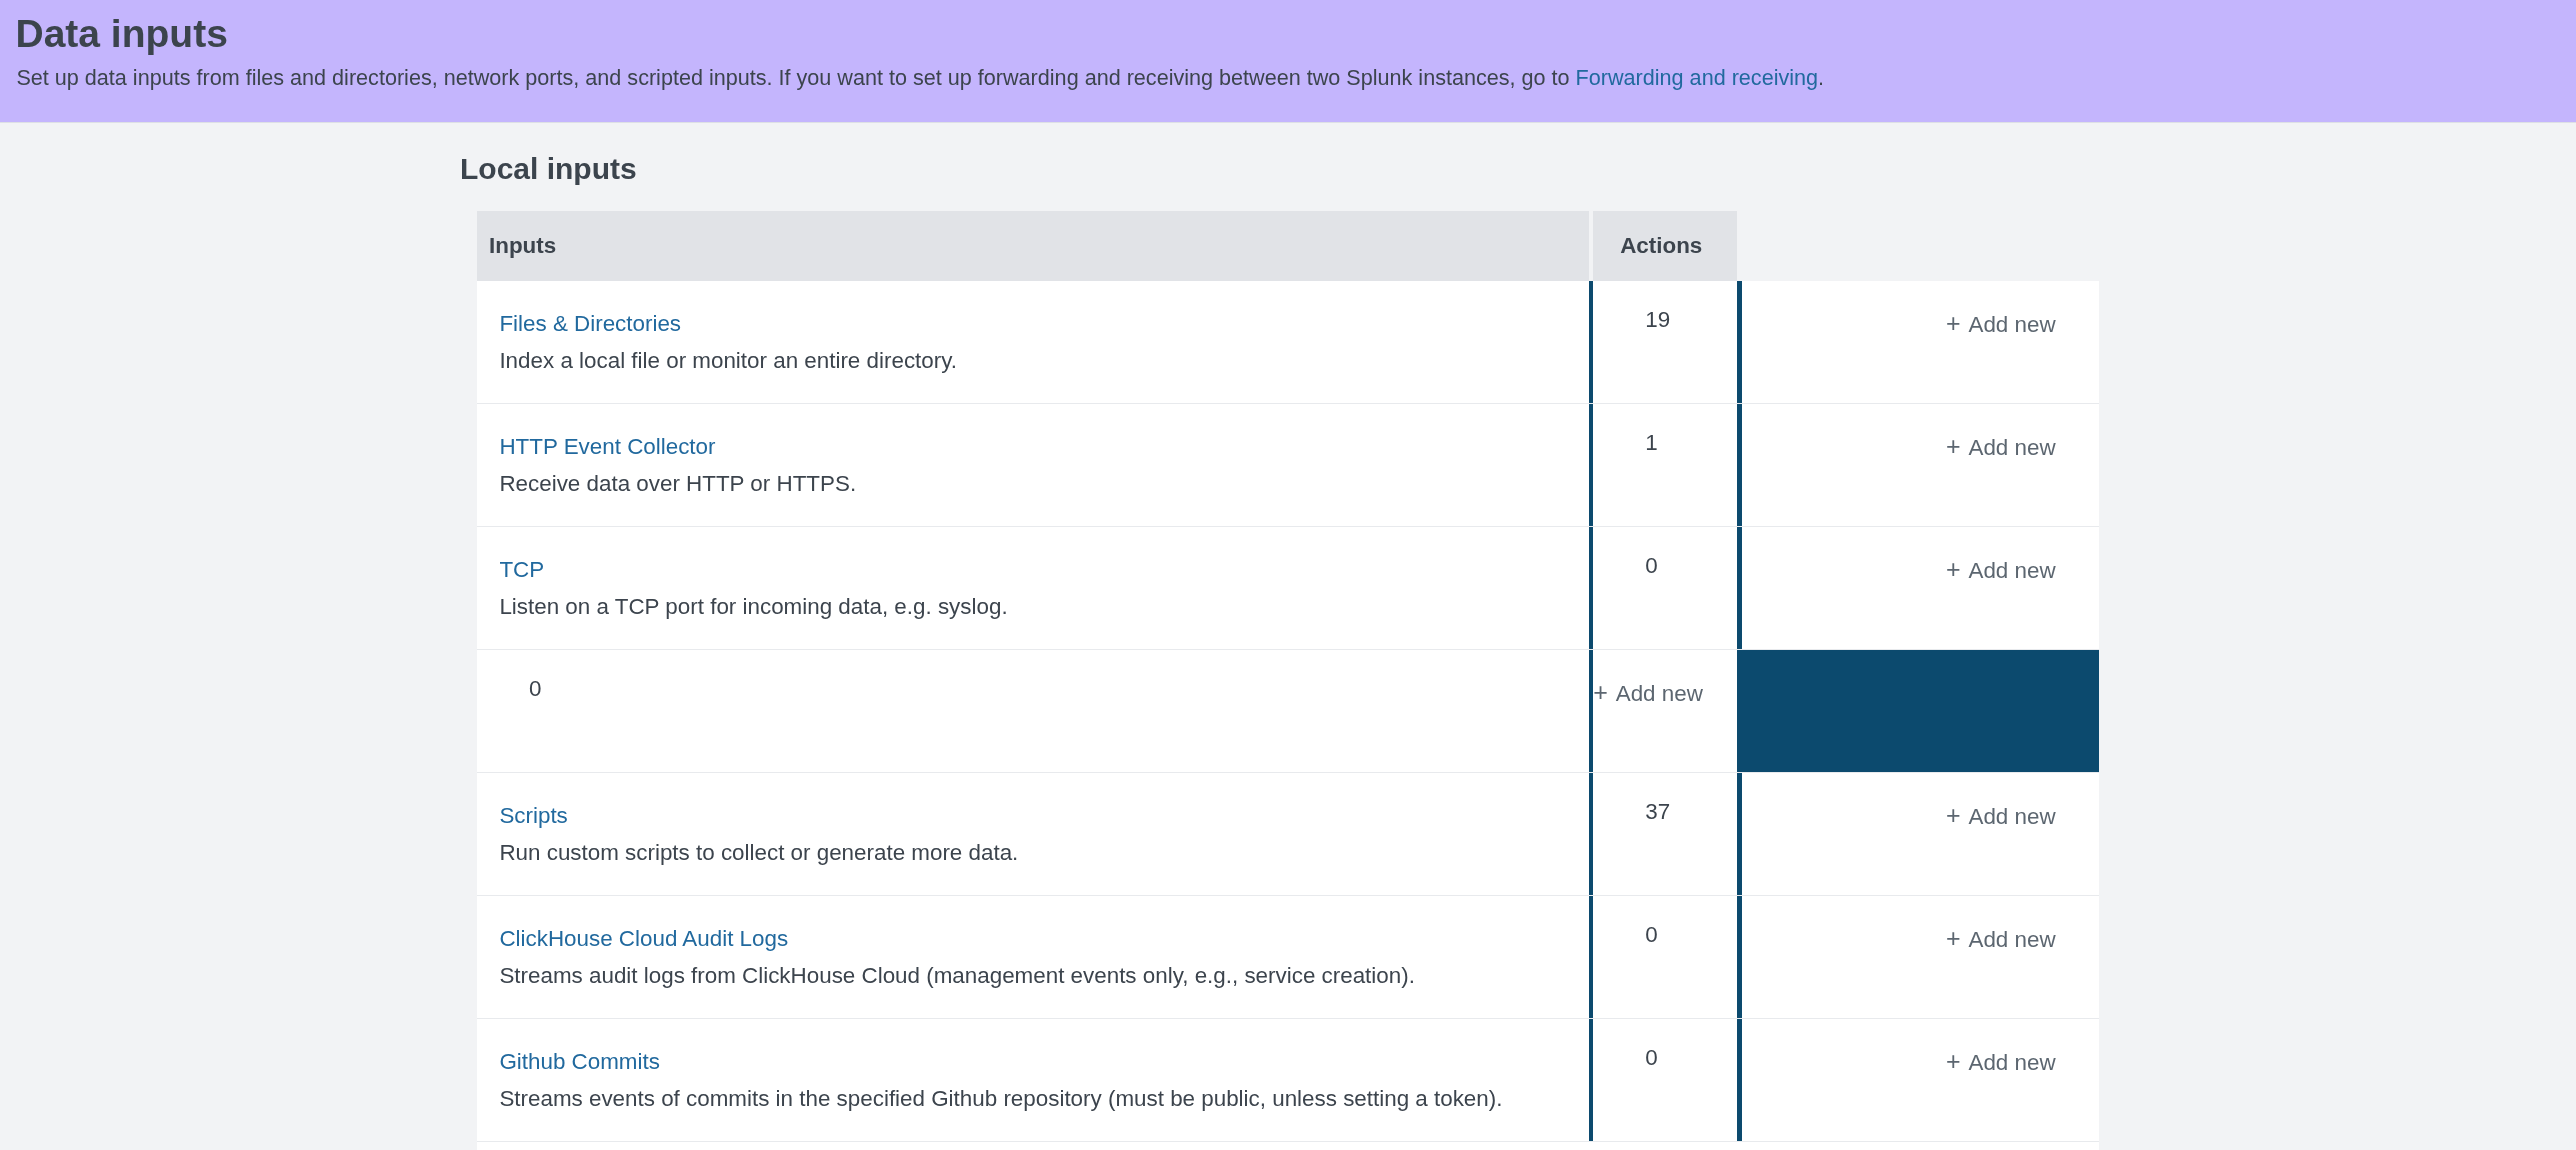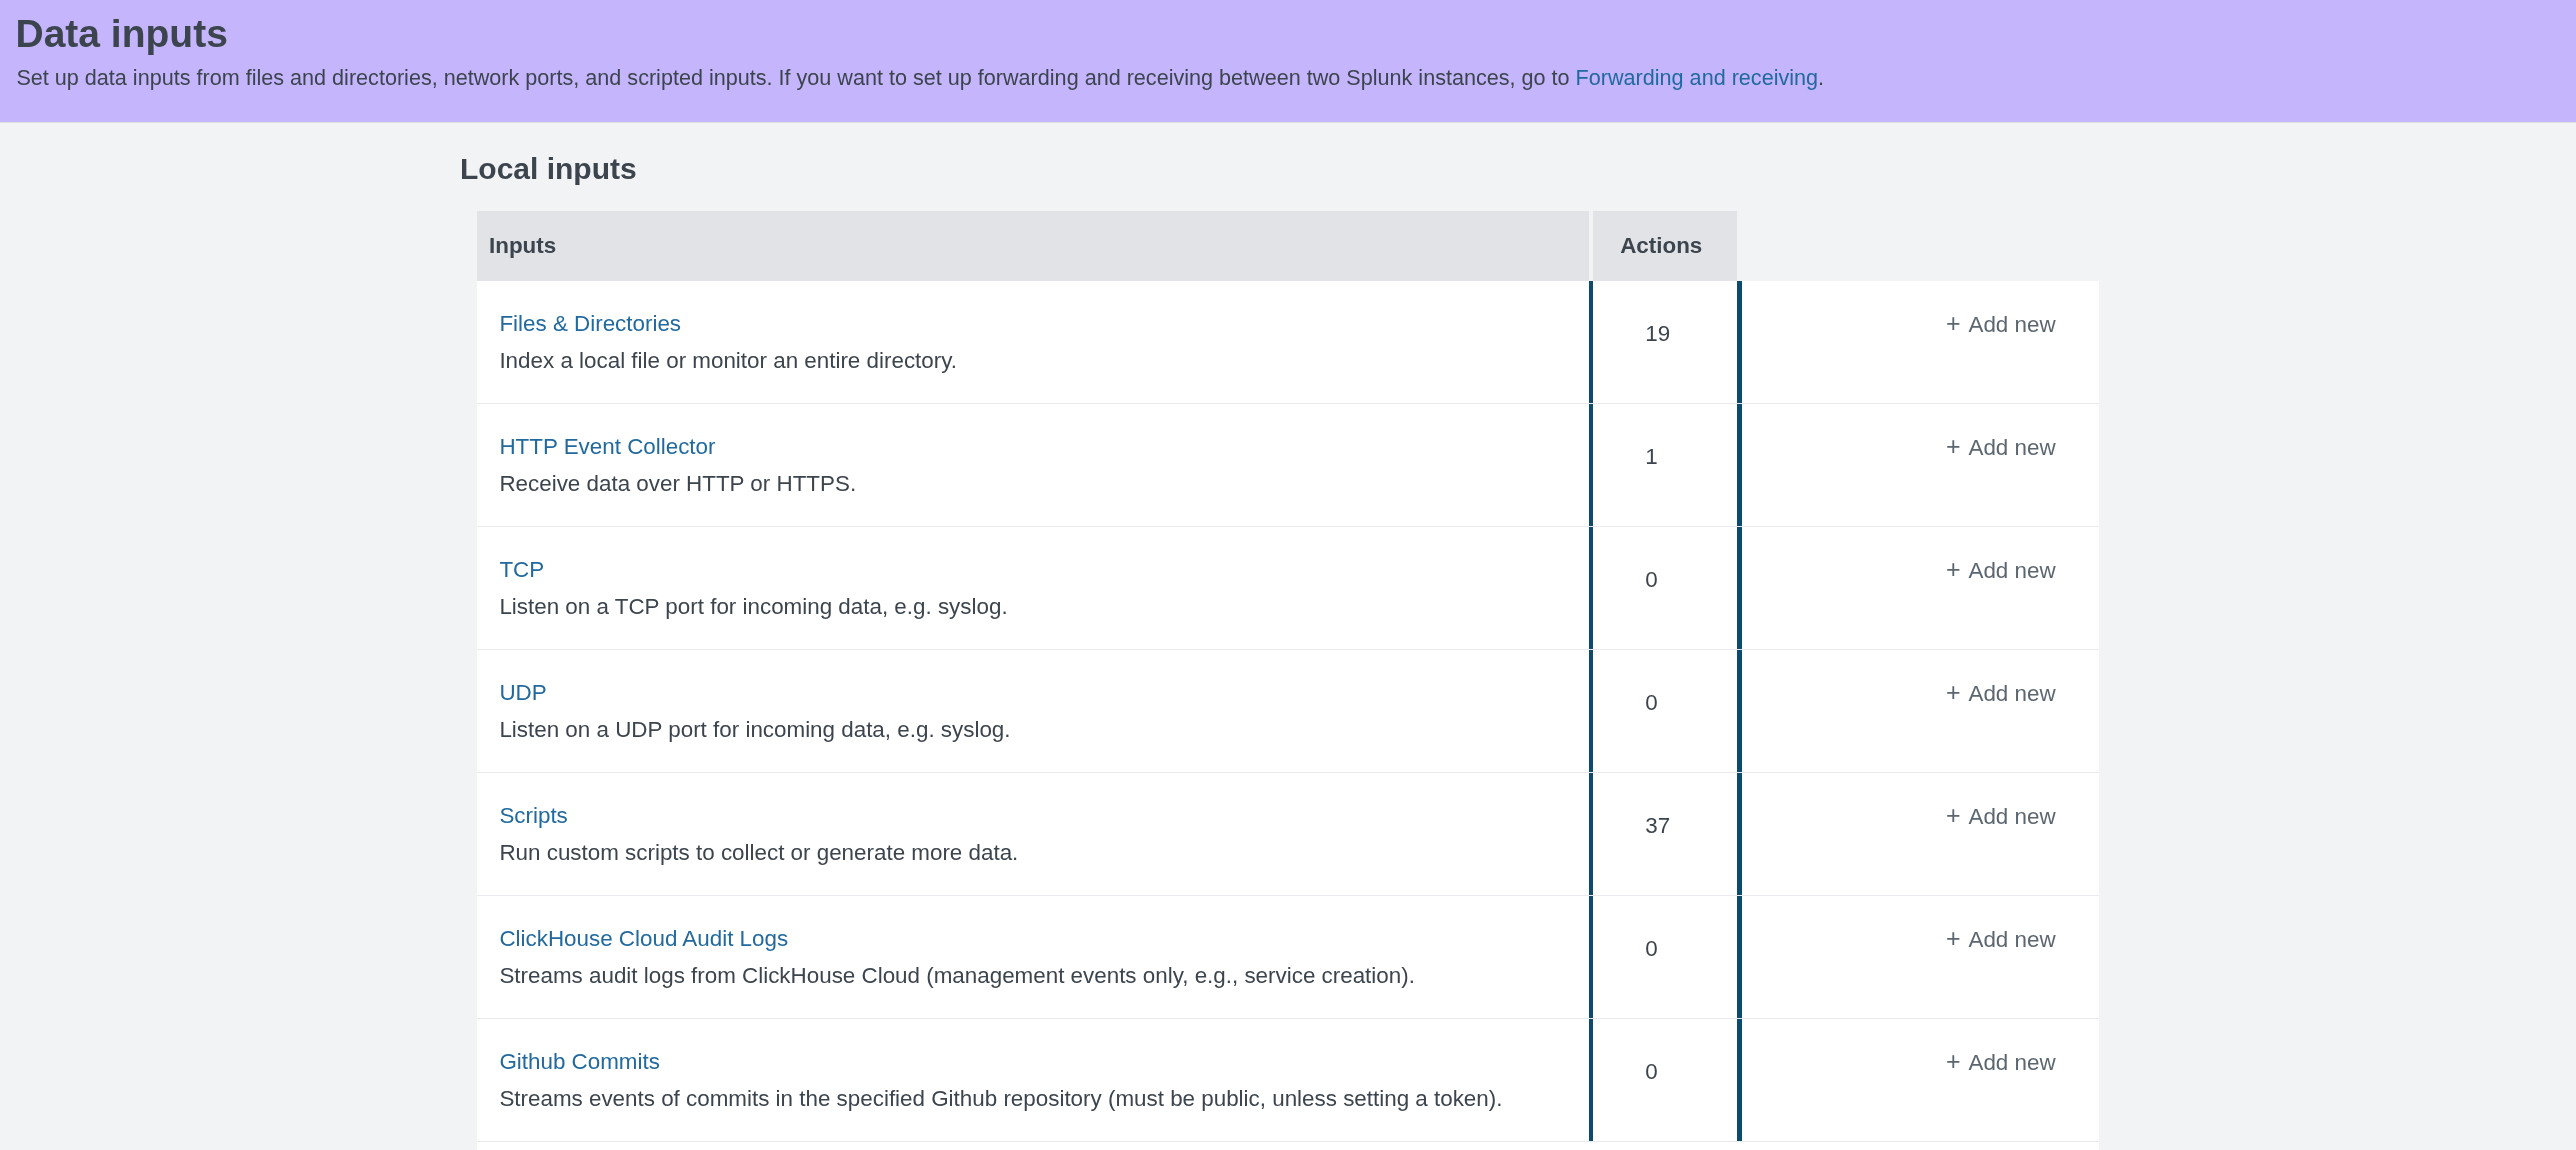--- a/index.html
+++ b/index.html
@@ -99,21 +99,21 @@
     text-decoration: none;
     cursor: pointer;
   }
   .type-desc {
     font-size: 22.4px;
     line-height: 35px;
     margin-top: 1.7px;
     color: #3c444d;
   }
   .td-inputs {
-    padding: 35px 0 0 52px;
+    padding: 21px 0 0 52px;
     font-size: 22.4px;
     line-height: 35px;
   }
   .td-actions {
     padding: 25px 43px 0 0;
     text-align: right;
   }
   .add-new {
     display: inline-block;
     font-size: 22.4px;
@@ -179,24 +179,20 @@
       <a class="type-link">TCP</a>
       <div class="type-desc">Listen on a TCP port for incoming data, e.g. syslog.</div>
     </div>
     <div class="td td-inputs">0</div>
     <div class="td td-actions">
       <a class="add-new"><span class="plus">+</span><span>Add new</span></a>
     </div>
   </div>
 
   <div class="tr">
-    <div class="td td-type">
-      <a class="type-link">UDP</a>
-      <div class="type-desc">Listen on a UDP port for incoming data, e.g. syslog.</div>
-    </div>
     <div class="td td-inputs">0</div>
     <div class="td td-actions">
       <a class="add-new"><span class="plus">+</span><span>Add new</span></a>
     </div>
   </div>
 
   <div class="tr">
     <div class="td td-type">
       <a class="type-link">Scripts</a>
       <div class="type-desc">Run custom scripts to collect or generate more data.</div>

